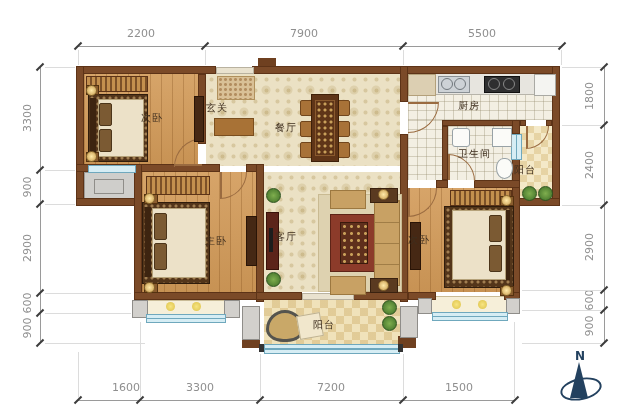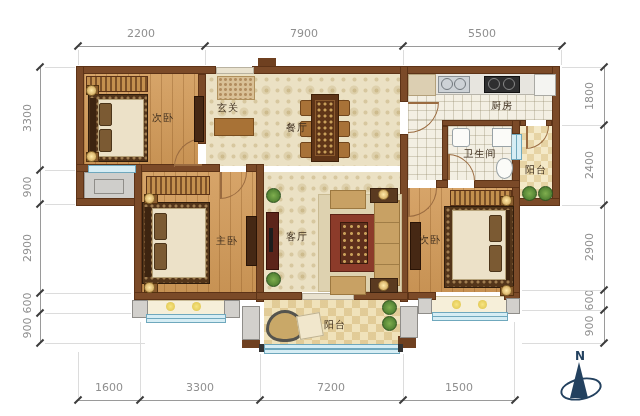--- a/index.html
+++ b/index.html
@@ -43,21 +43,21 @@
   .bedding{position:absolute;background:#ece1c8;border:1px solid #b5a27a;}
   .pillow{position:absolute;background:#7b5a33;border:1px solid #4c351a;border-radius:2px;}
   .headboard{position:absolute;background:#3d2410;}
   .nstand{position:absolute;background:#8a5c2e;border:1px solid #54320f;}
   .lamp{position:absolute;width:9px;height:9px;border-radius:50%;
     background:radial-gradient(#ffe9a8,#c79b4e);border:1px solid #8a6a30;}
   .plant{position:absolute;border-radius:50%;background:radial-gradient(#7fae4e,#3e6e27);border:1px solid #2e5420;}
   .flower{position:absolute;border-radius:50%;background:radial-gradient(#f7e373,#d8b92e);opacity:.85;}
   .darkcab{position:absolute;background:#462814;border:1px solid #2a1406;}
   .chair{position:absolute;background:#a87238;border:1px solid #71461d;border-radius:2px;}
-  .label{position:absolute;font-size:10px;color:#3e2e1e;text-align:center;
+  .label{position:absolute;font-size:10px;color:#3e2e1e;text-align:left;
     letter-spacing:1px;white-space:nowrap;width:44px;height:13px;line-height:13px;}
   .dim{position:absolute;font-size:11px;color:#8f8f8f;text-align:center;white-space:nowrap;
     width:60px;height:14px;line-height:14px;}
   .dim-v{position:absolute;font-size:11px;color:#8f8f8f;text-align:center;white-space:nowrap;
     width:40px;height:14px;line-height:14px;transform:rotate(-90deg);}
   .dim-line{position:absolute;background:#9a9a9a;}
   .tick{position:absolute;width:10px;height:2px;background:#3c3c3c;transform:rotate(-45deg);}
   .ext{position:absolute;background:#dcdcdc;}
   .thresh{position:absolute;background:#e9e2cf;border:1px solid #b9b2a0;}
   .mat{position:absolute;background-color:#d9c096;border:1px solid #b0905c;
@@ -233,21 +233,21 @@
   <div class="plant" style="left:382px;top:316px;width:13px;height:13px"></div>
 
   <div class="flower" style="left:166px;top:302px;width:9px;height:9px"></div>
   <div class="flower" style="left:192px;top:302px;width:9px;height:9px"></div>
   <div class="flower" style="left:452px;top:300px;width:9px;height:9px"></div>
   <div class="flower" style="left:478px;top:300px;width:9px;height:9px"></div>
 
   <div class="label" style="left:141px;top:111px">次卧</div>
   <div class="label" style="left:206px;top:101px">玄关</div>
   <div class="label" style="left:275px;top:121px">餐厅</div>
-  <div class="label" style="left:480px;top:99px">厨房</div>
+  <div class="label" style="left:458px;top:99px">厨房</div>
   <div class="label" style="left:458px;top:147px">卫生间</div>
   <div class="label" style="left:514px;top:163px">阳台</div>
   <div class="label" style="left:205px;top:234px">主卧</div>
   <div class="label" style="left:275px;top:230px">客厅</div>
   <div class="label" style="left:408px;top:233px">次卧</div>
   <div class="label" style="left:313px;top:318px">阳台</div>
 
   <div class="dim-line" style="left:78px;top:46px;width:484px;height:1px"></div>
   <div class="tick" style="left:73px;top:45px"></div>
   <div class="tick" style="left:200px;top:45px"></div>
@@ -256,21 +256,21 @@
   <div class="dim" style="left:111px;top:27px">2200</div>
   <div class="dim" style="left:274px;top:27px">7900</div>
   <div class="dim" style="left:452px;top:27px">5500</div>
 
   <div class="dim-line" style="left:78px;top:400px;width:437px;height:1px"></div>
   <div class="tick" style="left:73px;top:399px"></div>
   <div class="tick" style="left:135px;top:399px"></div>
   <div class="tick" style="left:255px;top:399px"></div>
   <div class="tick" style="left:398px;top:399px"></div>
   <div class="tick" style="left:510px;top:399px"></div>
-  <div class="dim" style="left:79px;top:381px">1600</div>
+  <div class="dim" style="left:96px;top:381px">1600</div>
   <div class="dim" style="left:170px;top:381px">3300</div>
   <div class="dim" style="left:301px;top:381px">7200</div>
   <div class="dim" style="left:429px;top:381px">1500</div>
 
   <div class="dim-line" style="left:40px;top:67px;width:1px;height:276px"></div>
   <div class="tick" style="left:35px;top:66px"></div>
   <div class="tick" style="left:35px;top:169px"></div>
   <div class="tick" style="left:35px;top:203px"></div>
   <div class="tick" style="left:35px;top:292px"></div>
   <div class="tick" style="left:35px;top:312px"></div>

